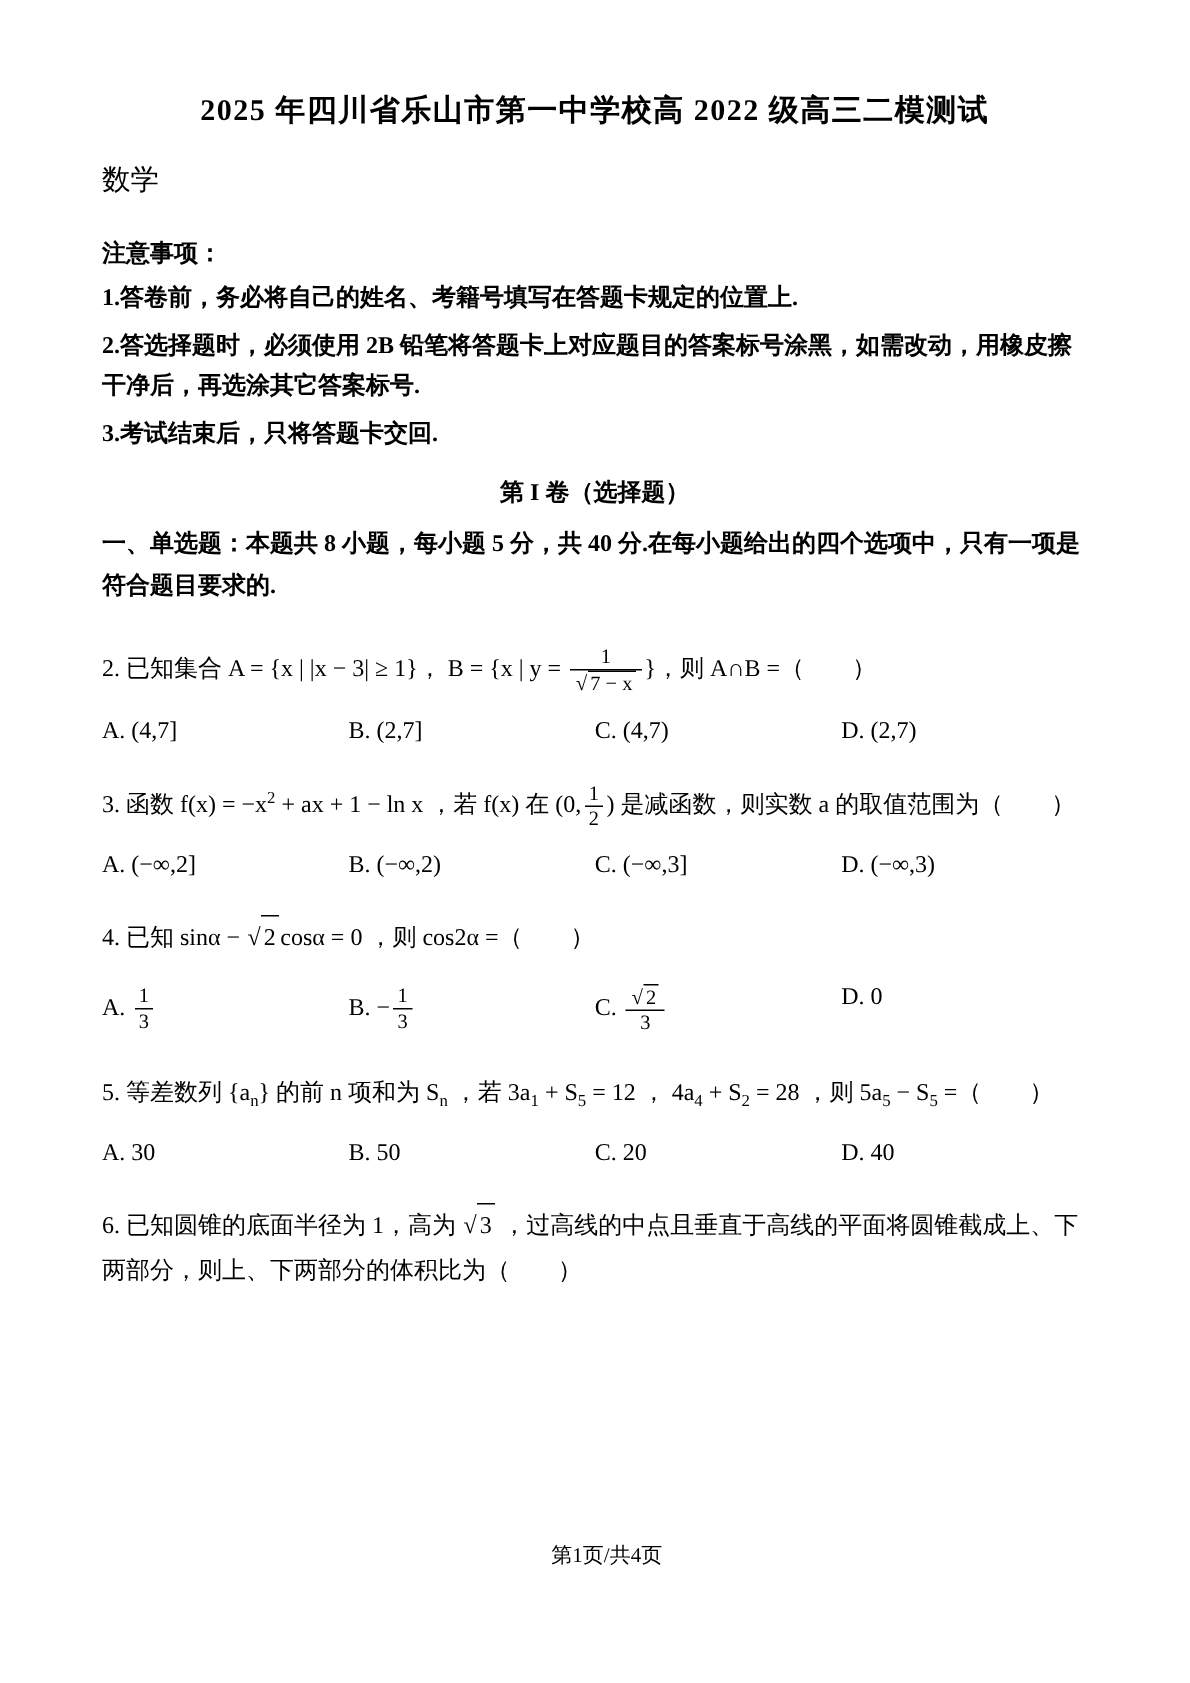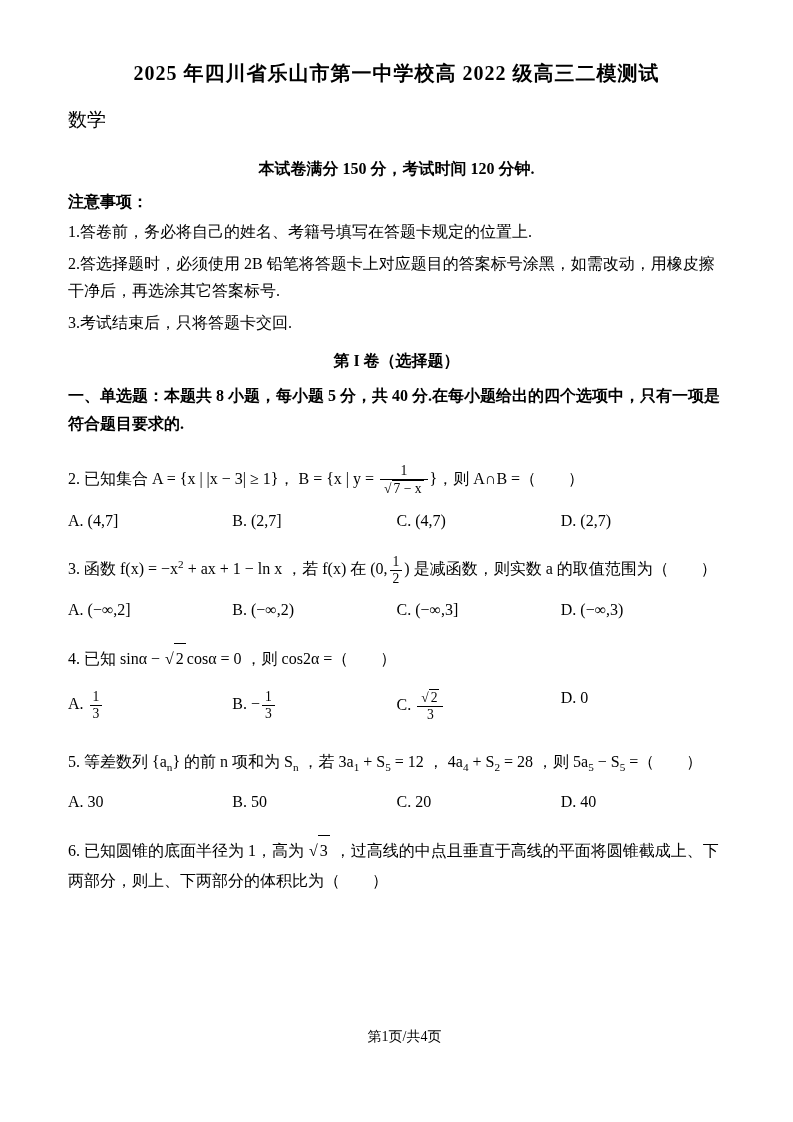--- a/index.html
+++ b/index.html
@@ -20,21 +20,21 @@
     text-align:center;font-weight:bold;font-size:20px;
     margin:8px 0 20px 0;letter-spacing:1px;
   }
   .title2{
     text-align:left;font-size:19px;margin:0 0 26px 0;
   }
   .exam-info{
     text-align:center;font-weight:bold;font-size:16px;margin:0 0 12px 0;
   }
   .notes-heading{font-weight:bold;margin:4px 0 6px 0;}
-  .note{font-weight:normal;line-height:1.65;margin:6px 0;}
+  .note{font-weight:bold;line-height:1.65;margin:6px 0;}
   .section-heading{text-align:center;font-weight:bold;margin:14px 0 10px 0;}
   .part-intro{font-weight:bold;line-height:1.8;margin:0 0 6px 0;}
   .q{margin:20px 0 24px 0;}
   .q-stem{line-height:1.9;}
   .q-options{display:flex;margin-top:14px;}
   .opt{width:25%;}
   sup{font-size:0.7em;}
   sub{font-size:0.7em;}
   .frac{
     display:inline-block;vertical-align:middle;text-align:center;
@@ -51,21 +51,20 @@
   }
 </style>
 </head>
 <body>
 
 <div class="page">
 
   <div class="title1">2025 年四川省乐山市第一中学校高 2022 级高三二模测试</div>
   <div class="title2">数学</div>
 
-  <div class="exam-info">本试卷满分 150 分，考试时间 120 分钟.</div>
 
   <div class="notes-heading">注意事项：</div>
   <div class="note">1.答卷前，务必将自己的姓名、考籍号填写在答题卡规定的位置上.</div>
   <div class="note">2.答选择题时，必须使用 2B 铅笔将答题卡上对应题目的答案标号涂黑，如需改动，用橡皮擦干净后，再选涂其它答案标号.</div>
   <div class="note">3.考试结束后，只将答题卡交回.</div>
 
   <div class="section-heading">第 I 卷（选择题）</div>
   <div class="part-intro">一、单选题：本题共 8 小题，每小题 5 分，共 40 分.在每小题给出的四个选项中，只有一项是符合题目要求的.</div>
 
   <div class="q">

